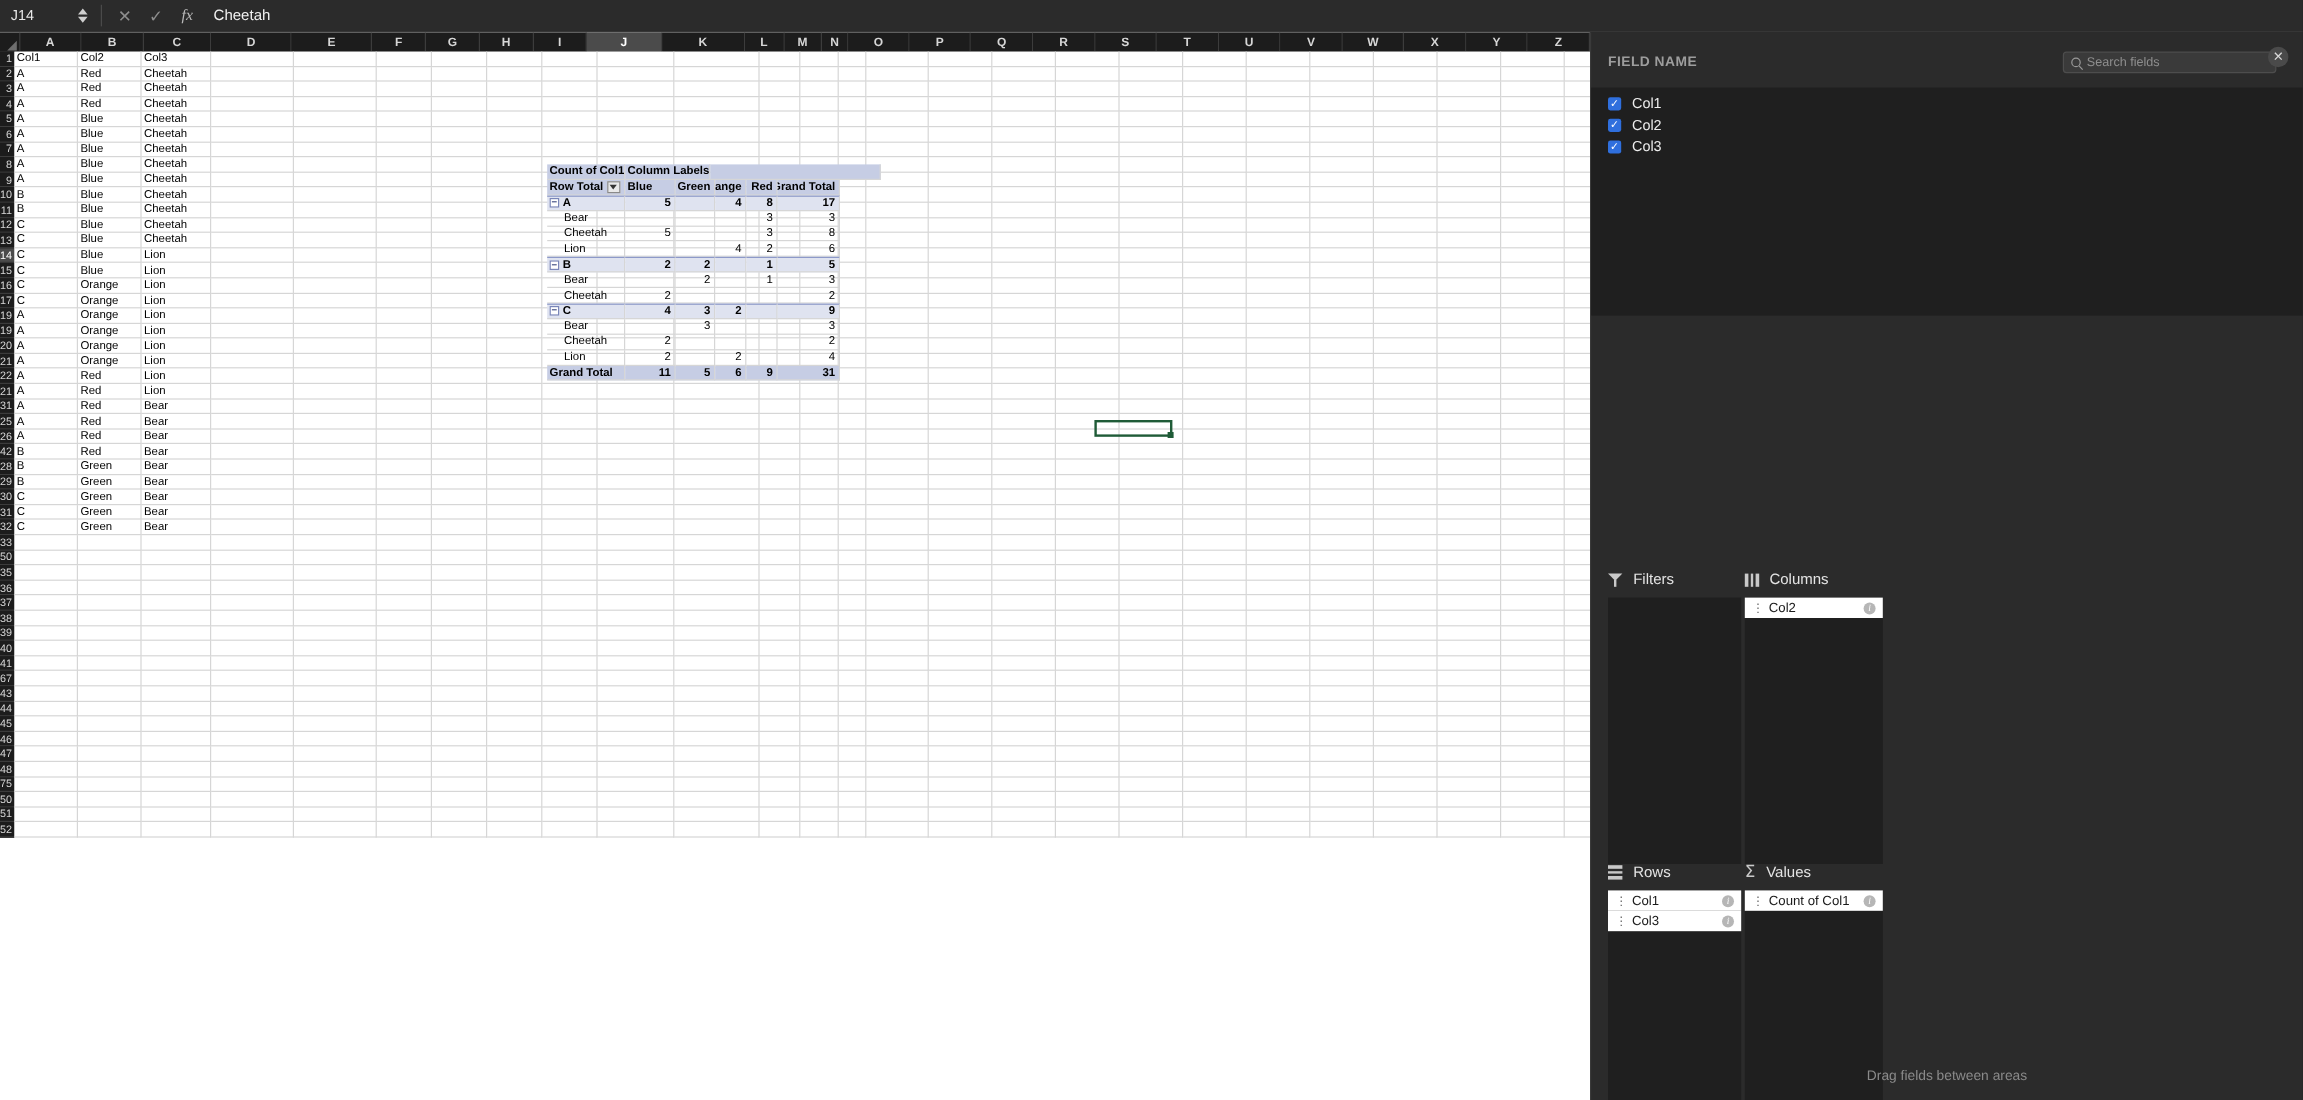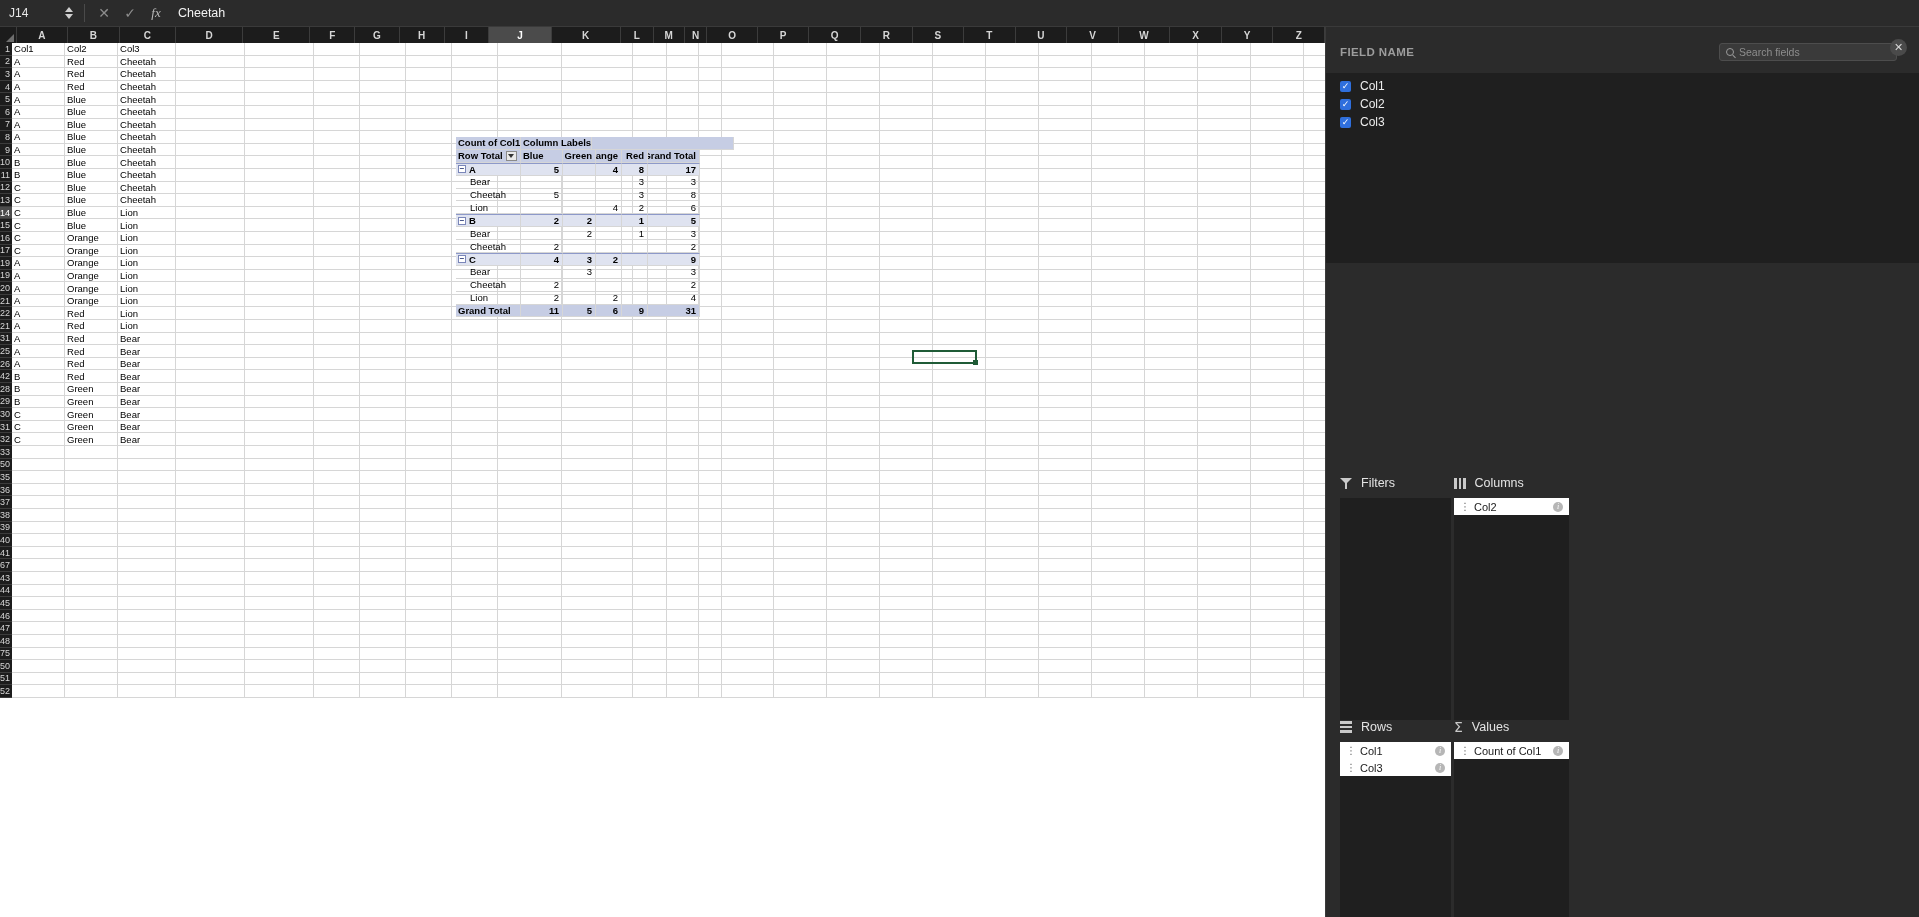--- a/index.html
+++ b/index.html
@@ -1989,14 +1989,15 @@
         <div class="zone-body" style="height:222px" id="zone-values-body">
             <div class="chip">
               <span class="chip-grip">⋮</span>
               <span class="chip-label">Count of Col1</span>
               <span class="chip-info">i</span>
             </div>
           </div>
       </div>
     </div>
 
+    <div id="drag-hint">Drag fields between areas</div>
   </div>
 </div>
 
 </body></html>

